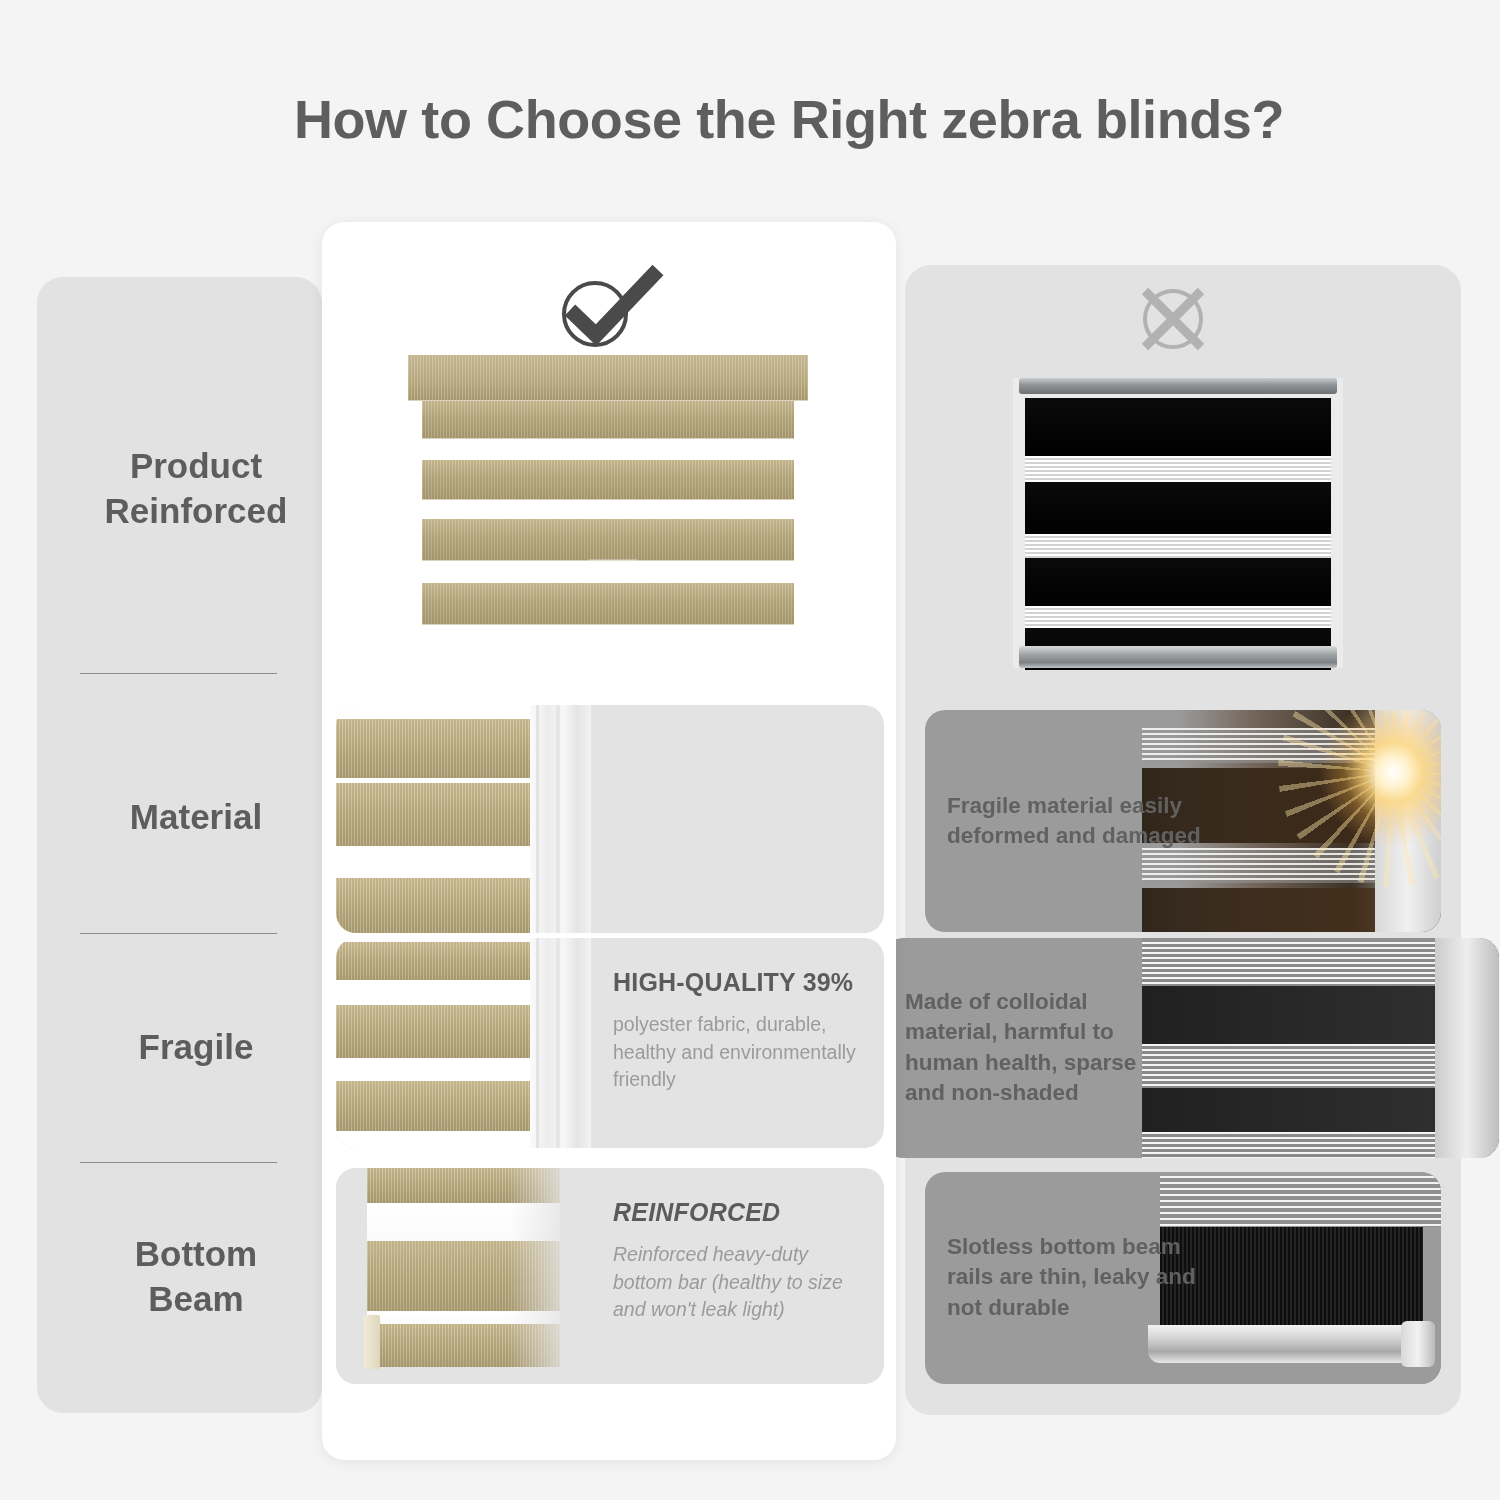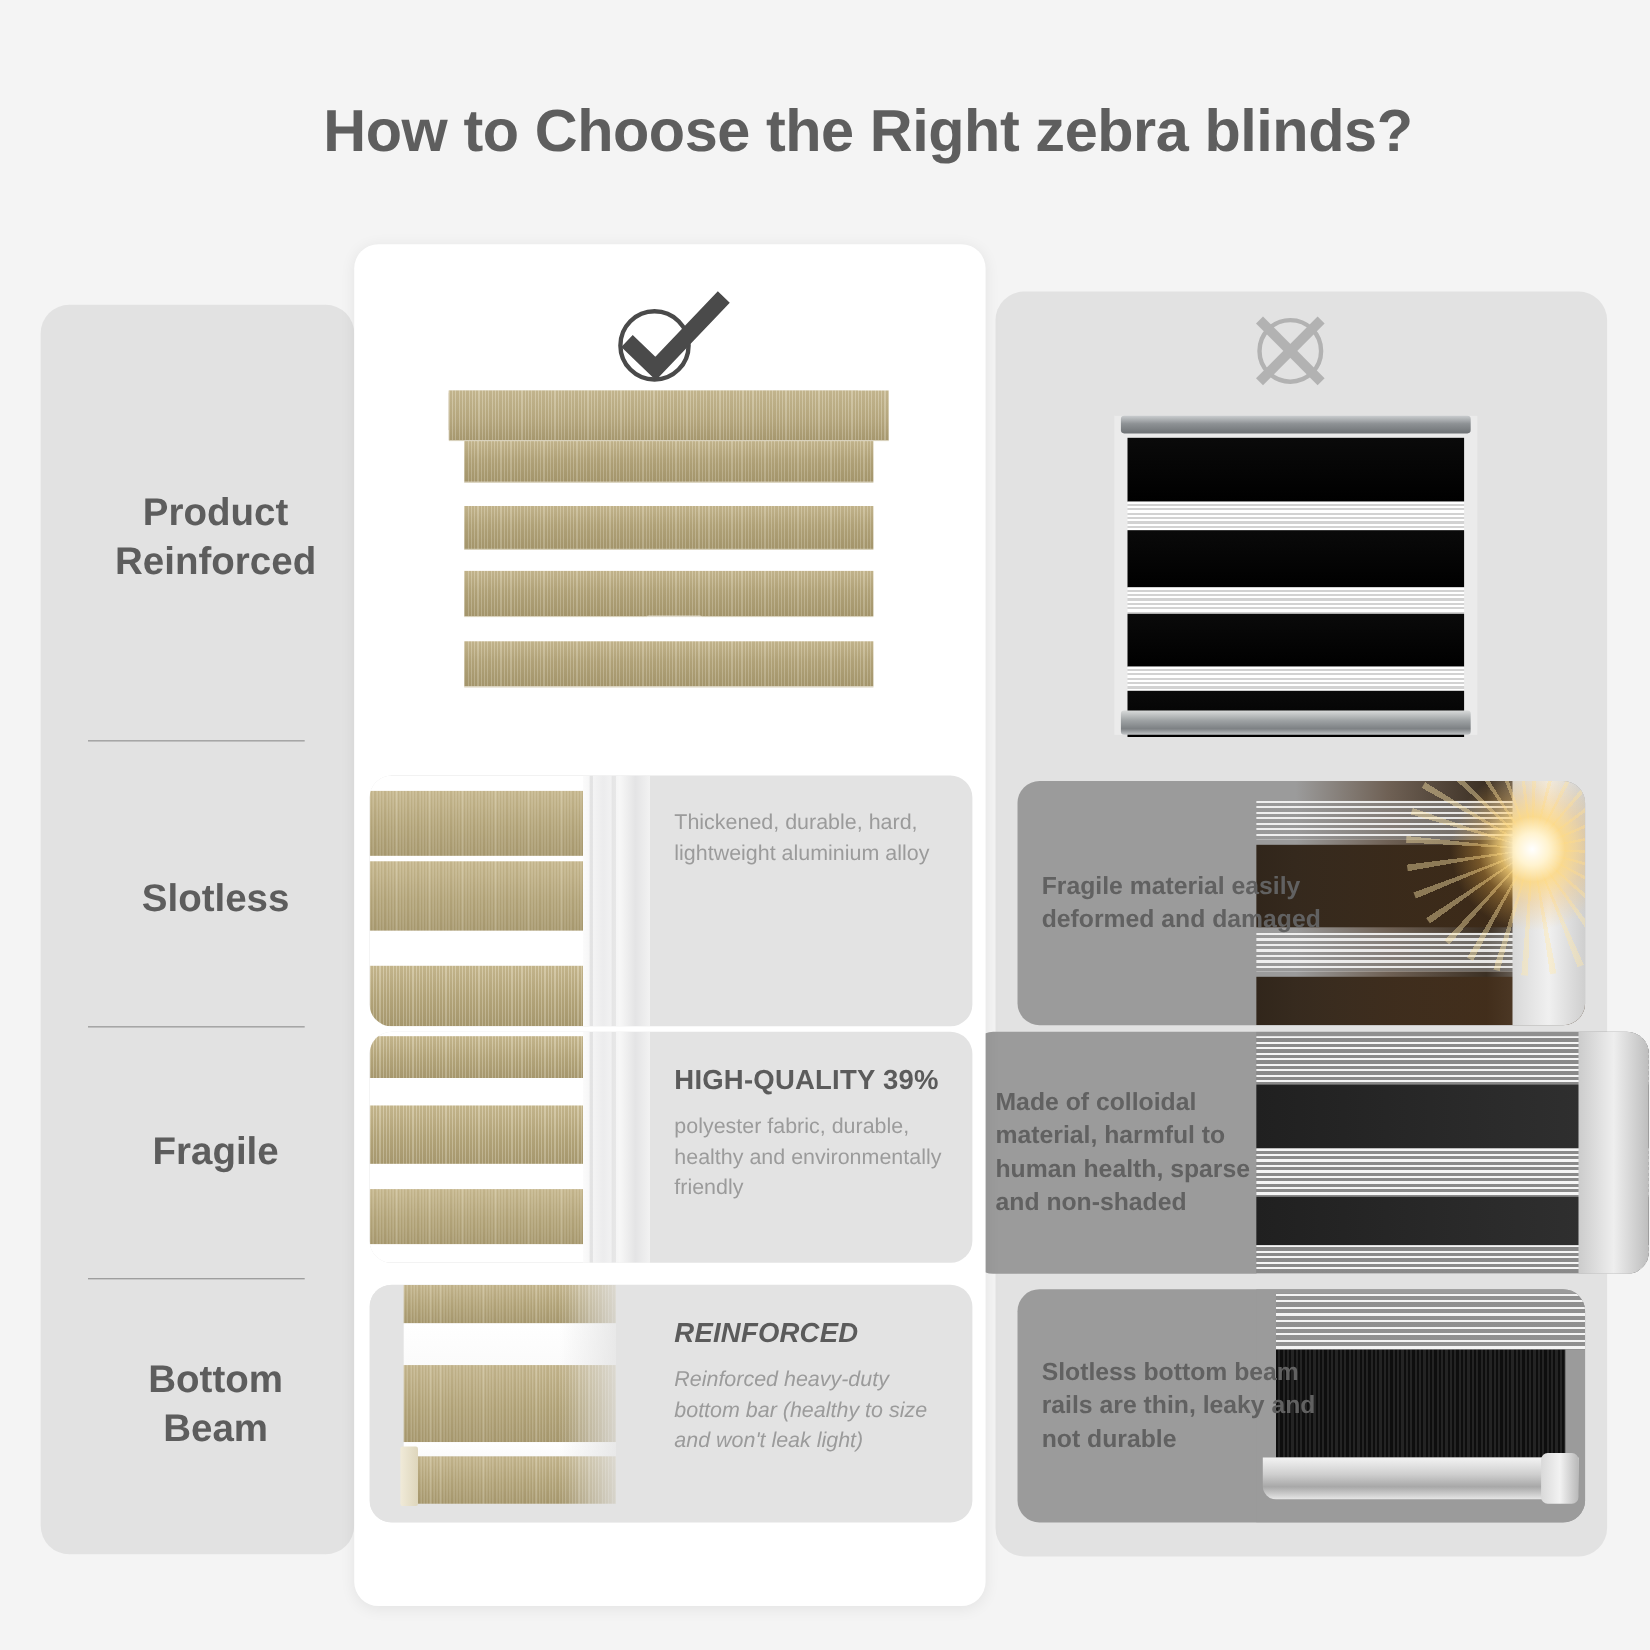--- a/index.html
+++ b/index.html
@@ -374,21 +374,21 @@
 <div id="page-title">How to Choose the Right zebra blinds?</div>
 
 <div class="panel" id="panel-left"></div>
 <div class="panel" id="panel-right"></div>
 <div id="panel-center"></div>
 
 <div class="side-row" id="side-row-0">
   <span>Product</span><br>
   <span>Reinforced</span>
 </div>
-<div class="side-row" id="side-row-1">Slotless</div>
+<div class="side-row" id="side-row-1">Material</div>
 <div class="side-row" id="side-row-2">Fragile</div>
 <div class="side-row" id="side-row-3">
   <span>Bottom</span><br>
   <span>Beam</span>
 </div>
 
 <div class="side-divider" id="side-div-0"></div>
 <div class="side-divider" id="side-div-1"></div>
 <div class="side-divider" id="side-div-2"></div>
 
@@ -431,21 +431,20 @@
 <div class="card-light" id="card-c-material">
   <div class="card-img">
     <div class="blindshot">
       <div class="bs-band" style="top:6%;height:26%"></div>
       <div class="bs-band" style="top:34%;height:28%"></div>
       <div class="bs-band" style="top:76%;height:24%"></div>
       <div class="bs-frame"></div>
     </div>
   </div>
   <div class="card-txt">
-    <div class="card-body">Thickened, durable, hard, lightweight aluminium alloy</div>
   </div>
 </div>
 
 <div class="card-light" id="card-c-fabric">
   <div class="card-img">
     <div class="blindshot">
       <div class="bs-band" style="top:2%;height:18%"></div>
       <div class="bs-band" style="top:32%;height:25%"></div>
       <div class="bs-band" style="top:68%;height:24%"></div>
       <div class="bs-frame"></div>

